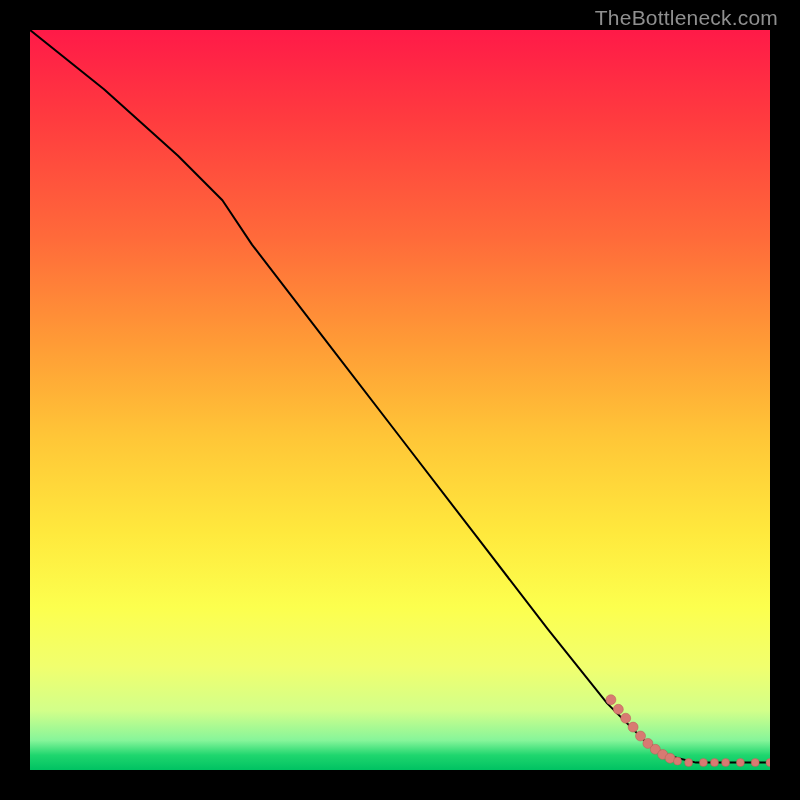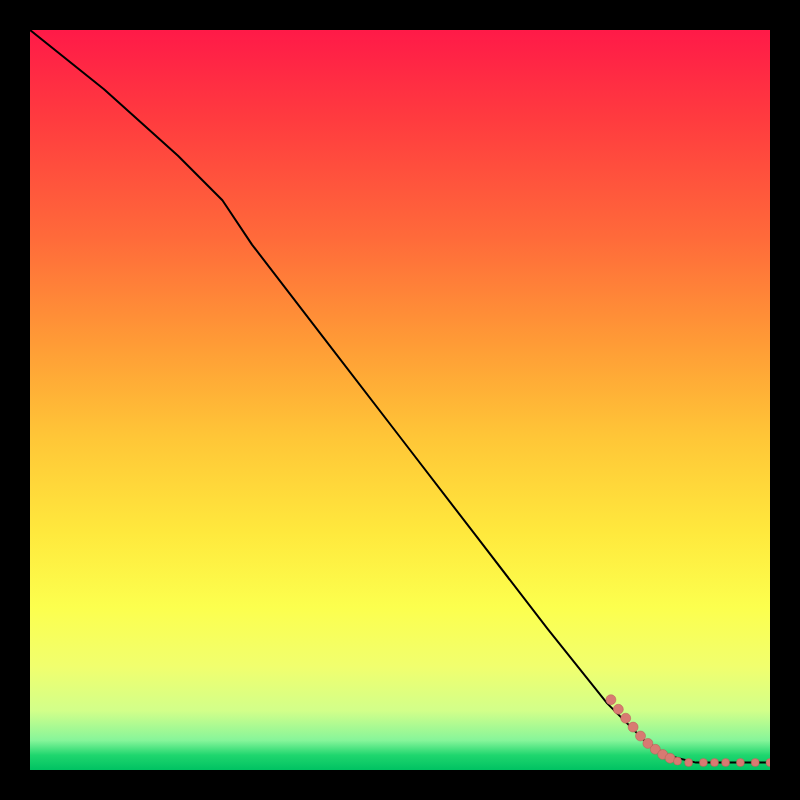--- a/index.html
+++ b/index.html
@@ -88,13 +88,14 @@
           <circle cx="658.6" cy="732.6" r="4" class="marker"></circle>
           <circle cx="673.4" cy="732.6" r="4" class="marker"></circle>
           <circle cx="684.5" cy="732.6" r="4" class="marker"></circle>
           <circle cx="695.6" cy="732.6" r="4" class="marker"></circle>
           <circle cx="710.4" cy="732.6" r="4" class="marker"></circle>
           <circle cx="725.2" cy="732.6" r="4" class="marker"></circle>
           <circle cx="740.0" cy="732.6" r="4" class="marker"></circle>
         </g>
     </svg>
   </div>
+  <div class="credit">TheBottleneck.com</div>
 </div>
 
 </body></html>

